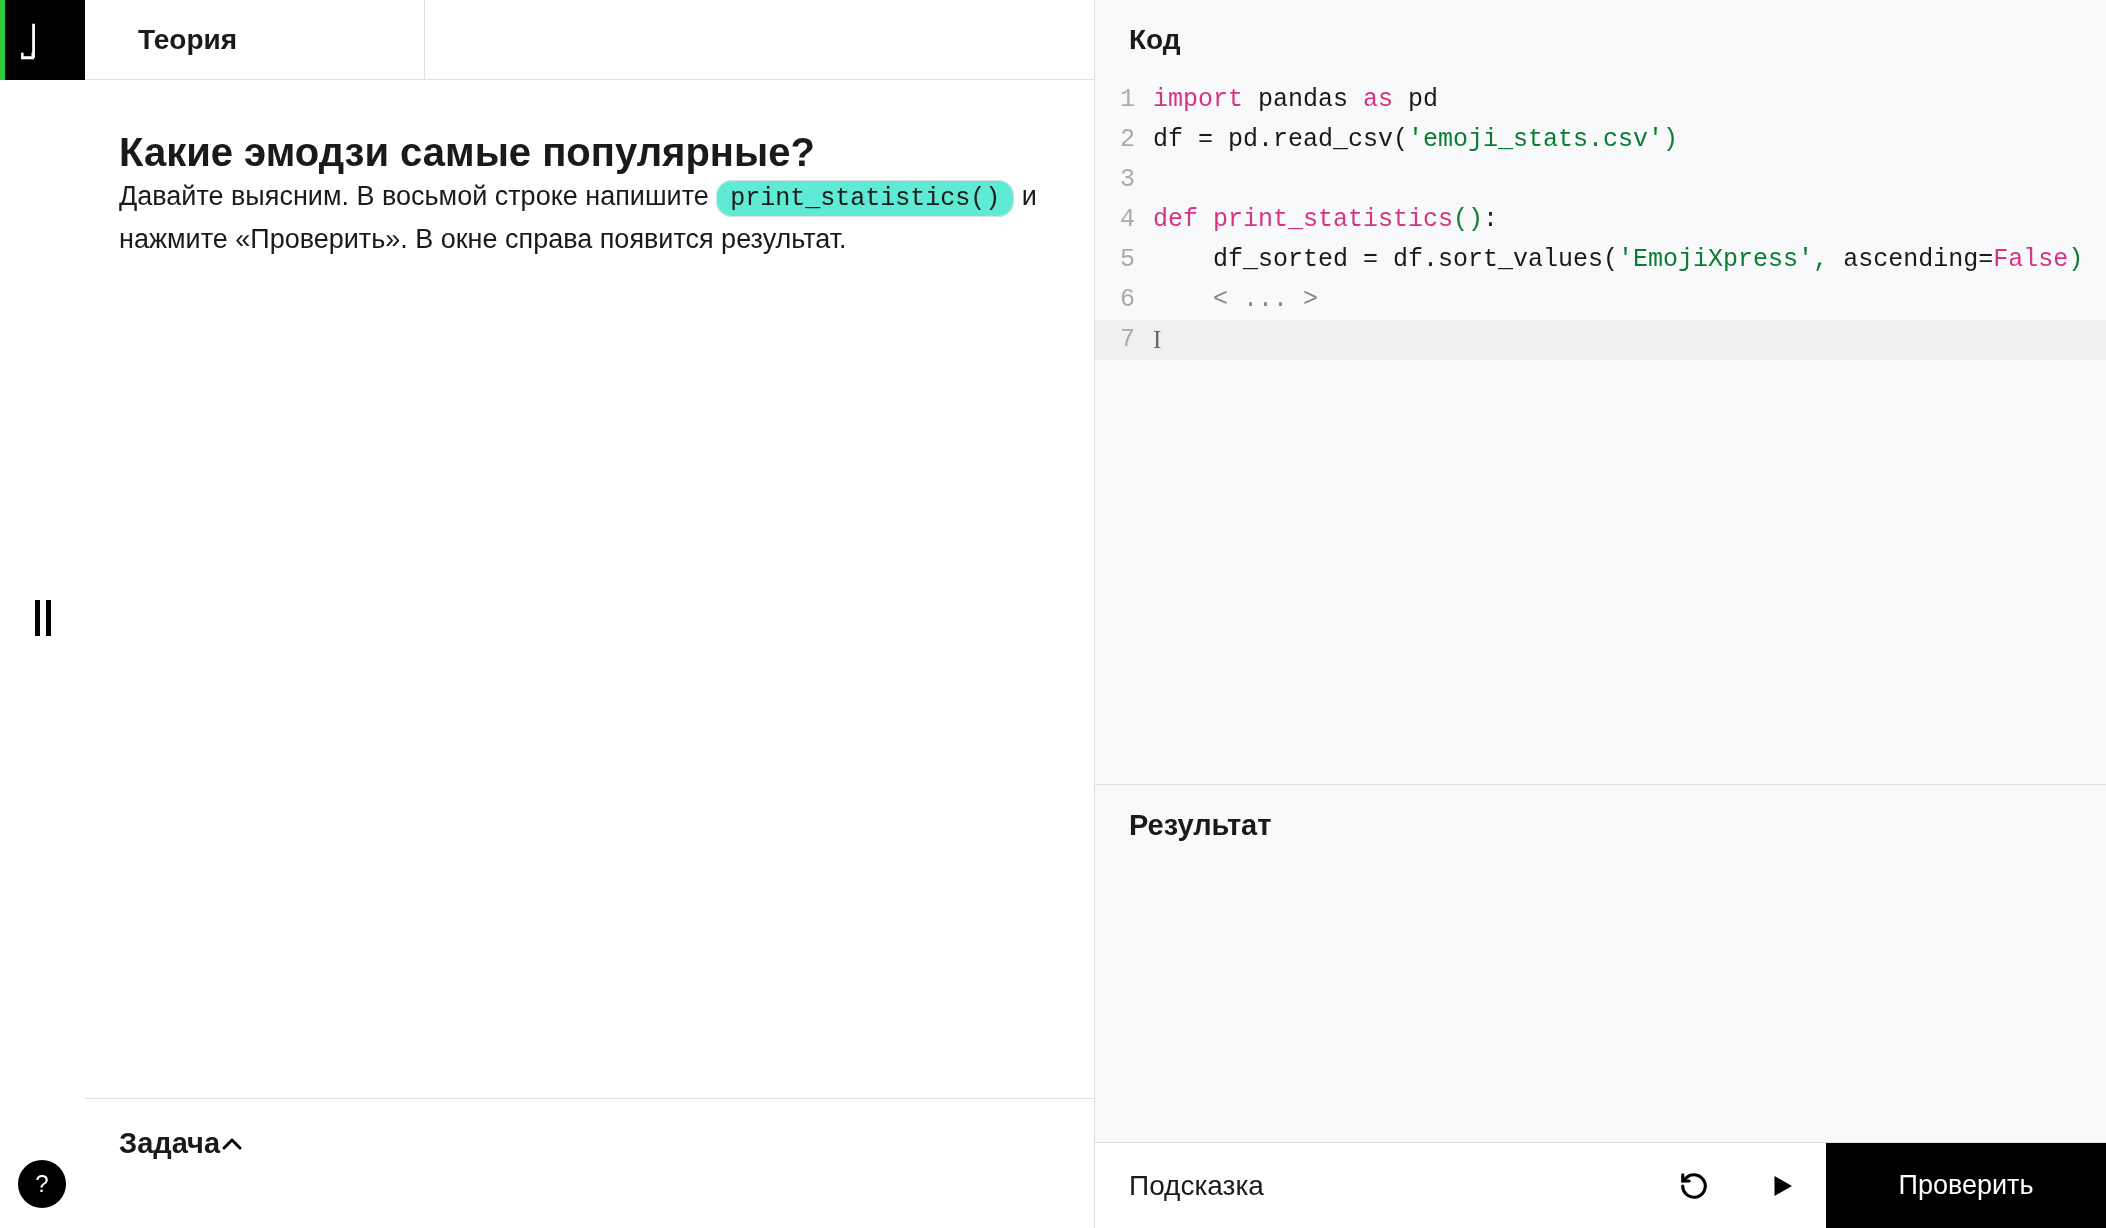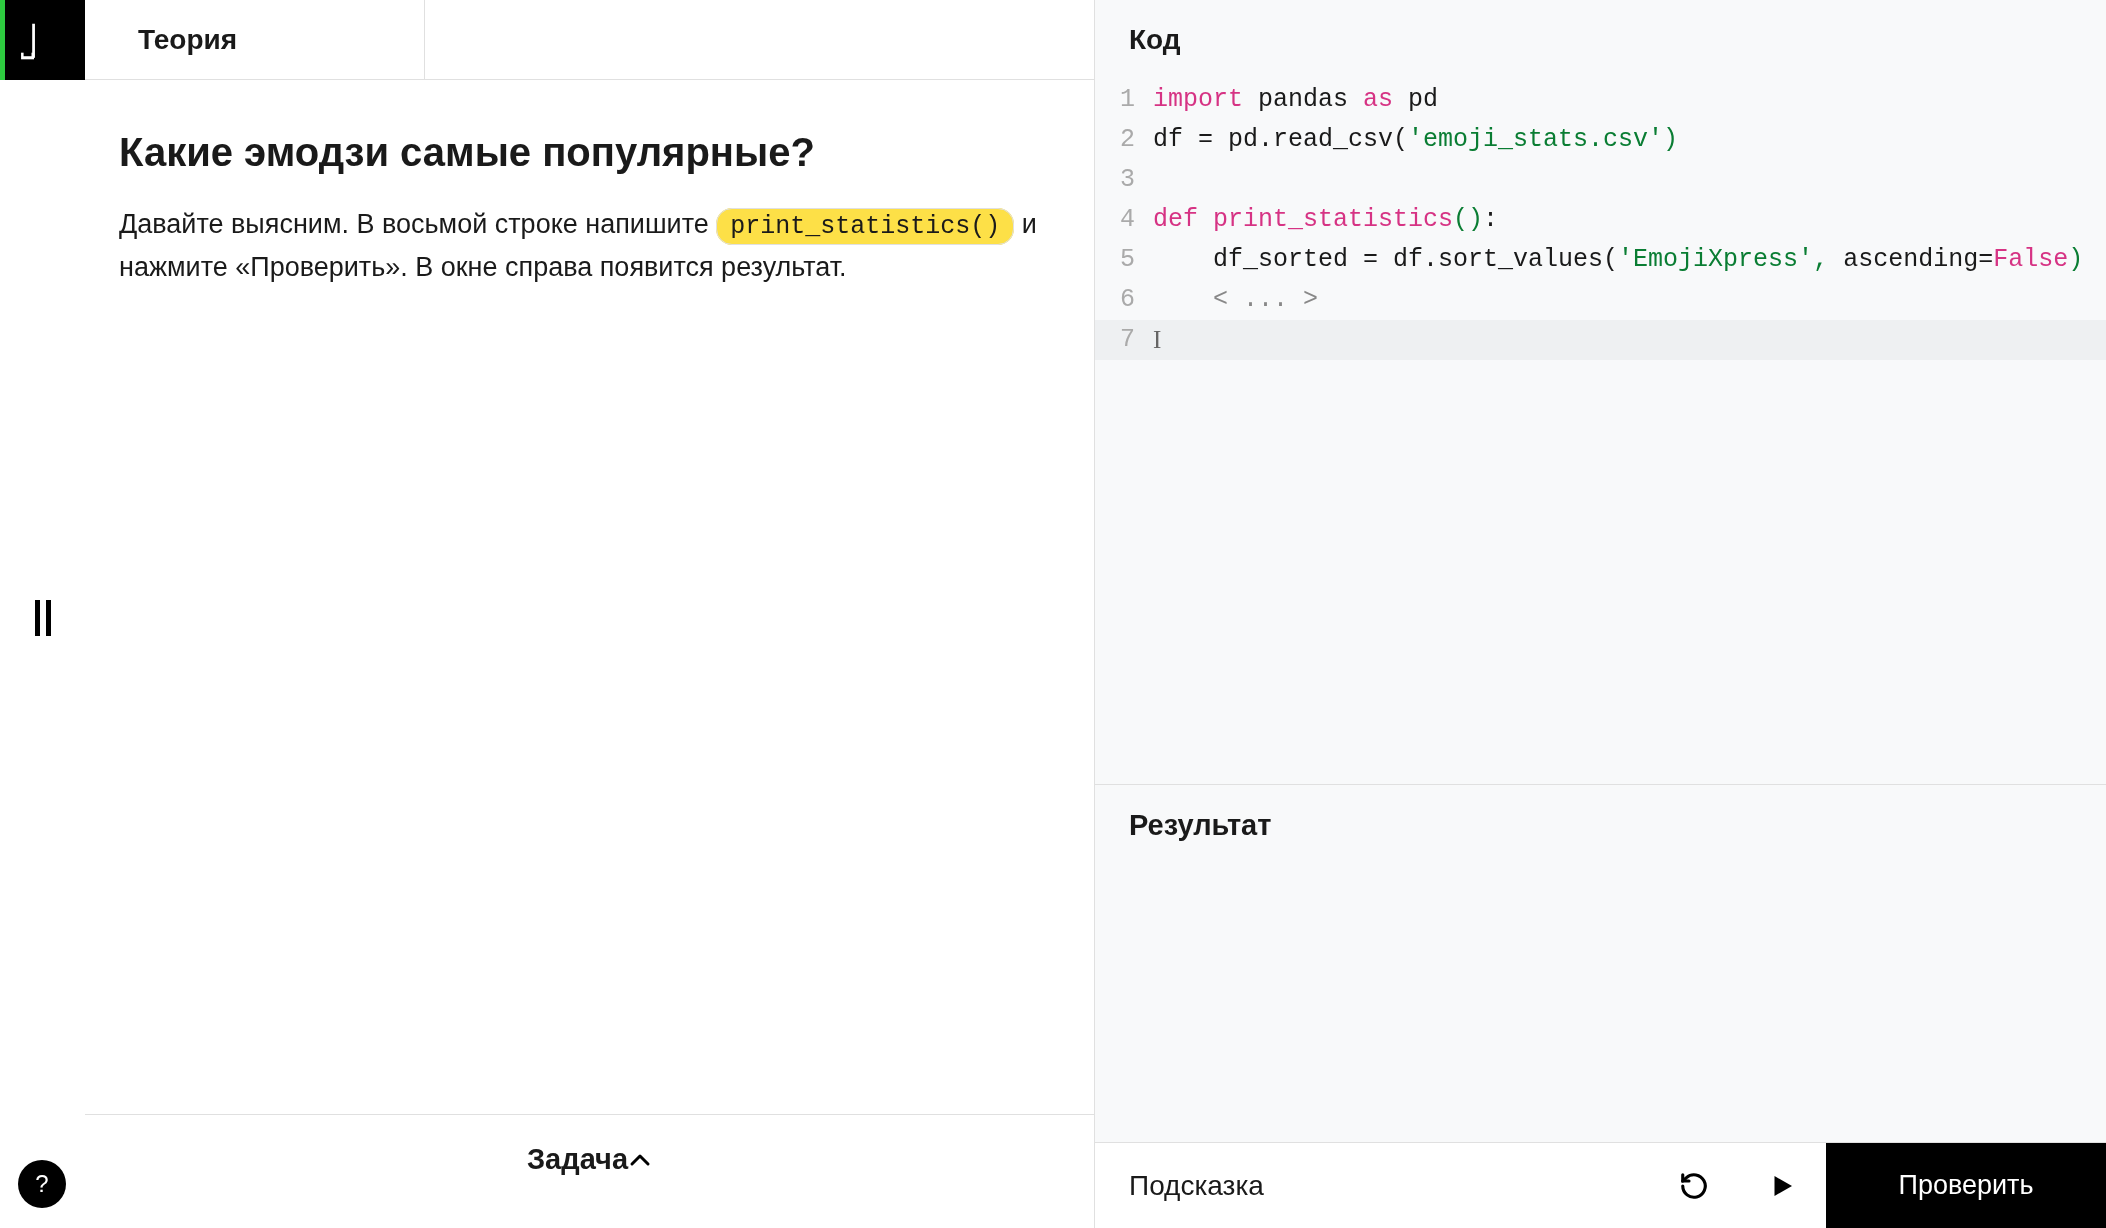--- a/index.html
+++ b/index.html
@@ -9,25 +9,25 @@
     .logo-box::before { content:''; position:absolute; left:0; top:0; width:5px; height:80px; background:#2ecc40; }
     .logo-glyph { color:#fff; font-size:34px; font-weight:400; font-family:Arial,sans-serif; letter-spacing:-2px; }
     .pause-icon { position:absolute; top:600px; display:flex; gap:6px; }
     .pause-icon span { width:5px; height:36px; background:#000; }
     .help-btn { position:absolute; bottom:20px; left:18px; width:48px; height:48px; border-radius:50%; background:#000; color:#fff; display:flex; align-items:center; justify-content:center; font-size:24px; font-weight:500; cursor:pointer; }
     .main { flex:1; display:flex; }
     .left-pane { width:1010px; display:flex; flex-direction:column; border-right:1px solid #e0e0e0; }
     .tab-bar { height:80px; display:flex; border-bottom:1px solid #e0e0e0; }
     .tab { padding:0 53px; display:flex; align-items:center; font-size:28px; font-weight:600; border-right:1px solid #e0e0e0; width:340px; }
     .theory-content { flex:1; padding:48px 34px 20px 34px; overflow:auto; }
-    .theory-title { font-size:40px; font-weight:700; margin-bottom:28px; line-height:1.2; }
+    .theory-title { font-size:40px; font-weight:700; line-height:1.2; }
     .theory-text { font-size:27px; line-height:1.55; color:#1a1a1a; }
-    .inline-code { font-family:'SFMono-Regular',Consolas,'Liberation Mono',Menlo,monospace; background:#fde047; border:1px solid #e0e0e0; border-radius:16px; padding:3px 13px; font-size:25px; }
+    .inline-code { font-family:'SFMono-Regular',Consolas,'Liberation Mono',Menlo,monospace; background:#5eead4; border:1px solid #e0e0e0; border-radius:16px; padding:3px 13px; font-size:25px; }
     .task-panel { border-top:1px solid #e0e0e0; padding:28px 34px 40px 34px; }
-    .task-header { display:flex; justify-content:center; align-items:center; margin-bottom:12px; cursor:pointer; }
+    .task-header { display:flex; justify-content:flex-start; align-items:center; margin-bottom:28px; cursor:pointer; }
     .task-title { font-size:29px; font-weight:600; }
     .chevron-up { width:24px; height:24px; }
     .chevron-up svg { width:24px; height:24px; }
     .task-body { font-size:27px; line-height:1.5; }
     .right-pane { flex:1; display:flex; flex-direction:column; background:#f8f9fa; }
     .code-header { height:80px; padding:0 34px; display:flex; align-items:center; font-size:28px; font-weight:600; background:#f8f9fa; }
     .code-area { flex:0 0 auto; background:#f8f9fa; padding:0 0 0 0; font-family:'SFMono-Regular',Consolas,'Liberation Mono',Menlo,monospace; font-size:25px; line-height:40px; }
     .code-line { display:flex; height:40px; }
     .gutter { width:58px; text-align:right; padding-right:18px; color:#aaa; user-select:none; flex-shrink:0; }
     .code-text { white-space:pre; flex:1; }

